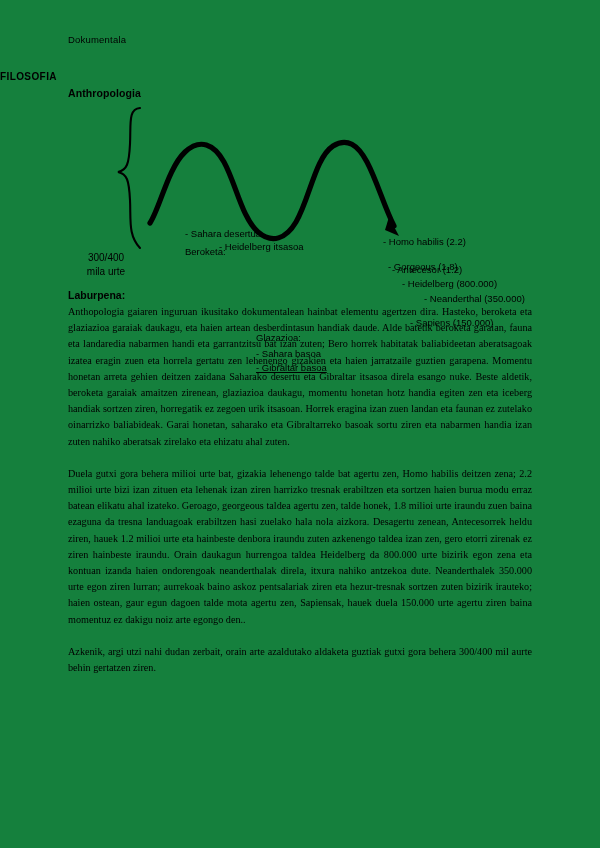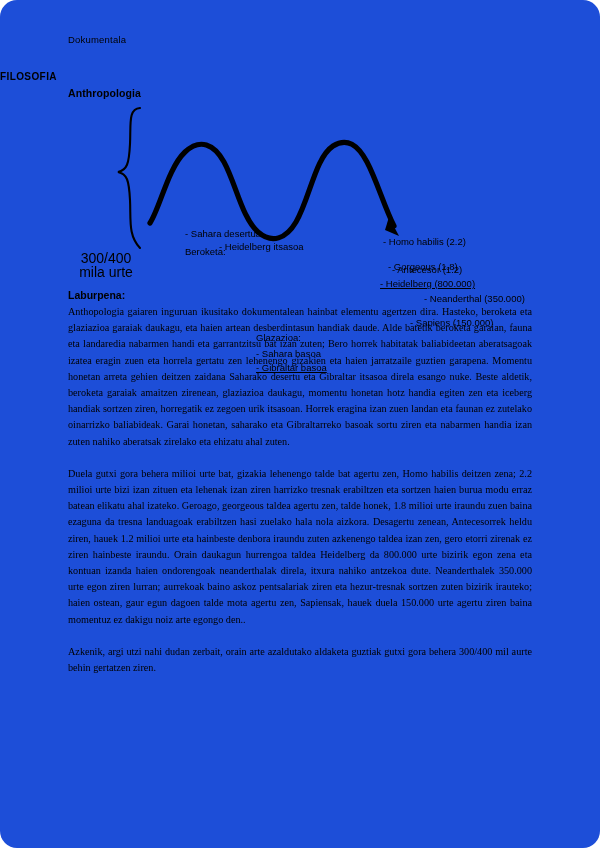--- a/index.html
+++ b/index.html
@@ -11,22 +11,21 @@
     width: 600px;
     height: 848px;
     font-family: "Liberation Sans", sans-serif;
     color: #000000;
     position: relative;
     overflow: hidden;
   }
   .page {
     position: absolute;
     inset: 0;
-    background: #1d4ed8;
-    border-radius: 17px;
+    background: #15803d;
   }
 
   
   .doc-label {
     position: absolute;
     left: 68px;
     top: 34px;
     font-size: 9.5px;
     letter-spacing: 0.2px;
   }
@@ -60,21 +59,21 @@
     position: absolute;
     left: 0;
     top: 0;
   }
   .brace-label {
     position: absolute;
     left: 66px;
     top: 155px;
     width: 80px;
     text-align: center;
-    font-size: 14px;
+    font-size: 10px;
     line-height: 14px;
   }
 
   .dlabel {
     position: absolute;
     font-size: 9.5px;
     white-space: nowrap;
     line-height: 13px;
   }
 
@@ -85,21 +84,21 @@
 
   
   .lbl-glazazioa     { left: 256px; top: 235px; }
   .lbl-sahara-basoa  { left: 256px; top: 251px; }
   .lbl-gibraltar-bas { left: 256px; top: 265px; text-decoration: underline; }
 
   
   .lbl-sp0 { left: 383px; top: 139px; }
   .lbl-sp1 { left: 388px; top: 164px; }
   .lbl-sp2 { left: 392px; top: 167px; }
-  .lbl-sp3 { left: 380px; top: 181px; text-decoration: underline; }
+  .lbl-sp3 { left: 402px; top: 181px; }
   .lbl-sp4 { left: 400px; top: 196px; margin-left: 24px; }
   .lbl-sp5 { left: 410px; top: 220px; }
 
   
   .laburpena {
     position: absolute;
     left: 68px;
     top: 289px;
     font-size: 10.5px;
     font-weight: bold;

